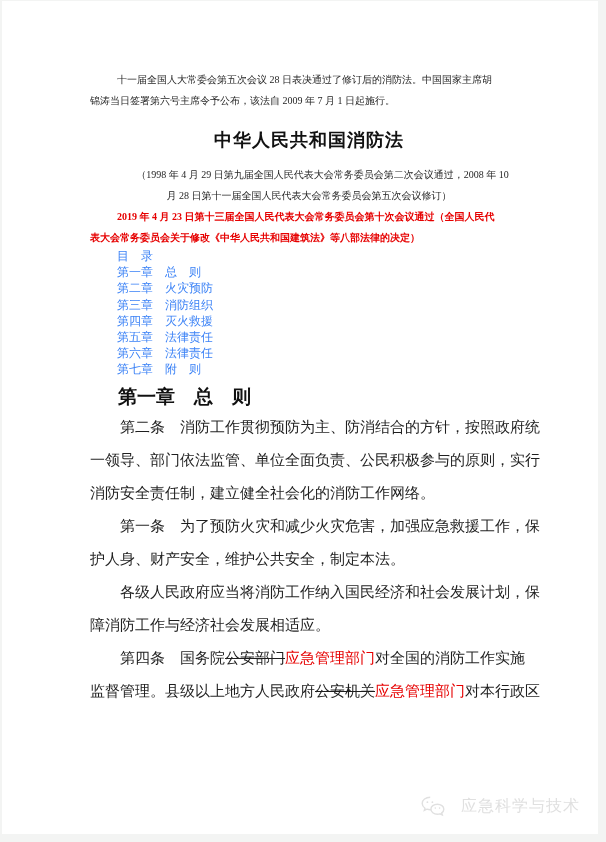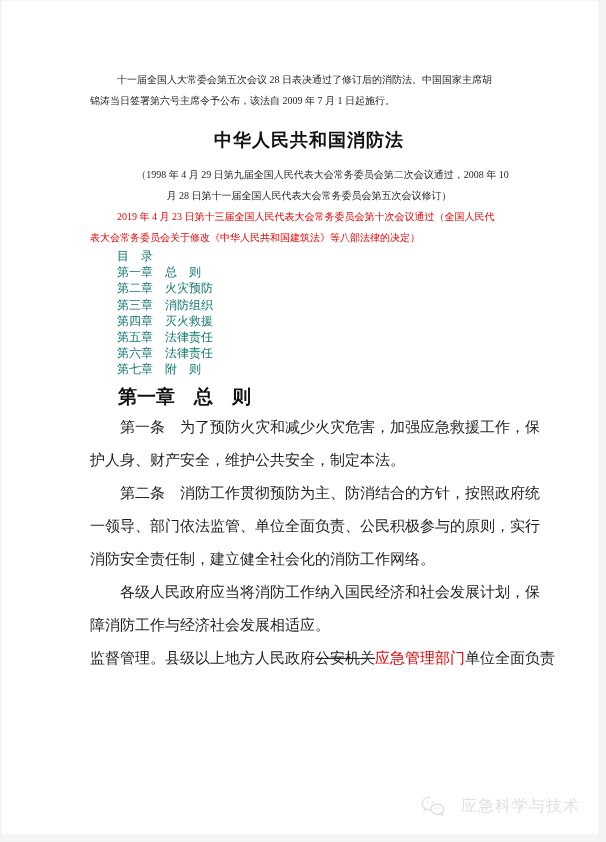--- a/index.html
+++ b/index.html
@@ -40,28 +40,28 @@
     margin-top: 14px;
     font-size: 18px;
     font-weight: bold;
     line-height: 30px;
     text-align: center;
     letter-spacing: 1px;
     color: #111111;
   }
   .history { margin-top: 9px; text-align: center; }
   .amendment {
-    font-weight: normal;
+    font-weight: bold;
   }
   .red-text { color: #e60000; }
   .toc {
     font-size: 12px;
     line-height: 16.2px;
     padding-left: 27px;
-    color: #0f766e;
+    color: #3b82f6;
   }
   .chapter-heading {
     margin-top: 8px;
     padding-left: 28px;
     font-size: 19px;
     font-weight: bold;
     line-height: 22px;
     color: #111111;
   }
   .body-text {
@@ -117,34 +117,35 @@
       <div class="line">第四章　灭火救援</div>
       <div class="line">第五章　法律责任</div>
       <div class="line">第六章　法律责任</div>
       <div class="line">第七章　附　则</div>
     </div>
 
     <div class="chapter-heading line">第一章　总　则</div>
 
     <div class="body-text">
       <div>
-        <div class="line ind-bd">第一条　为了预防火灾和减少火灾危害，加强应急救援工作，保</div>
-        <div class="line">护人身、财产安全，维护公共安全，制定本法。</div>
-      </div>
-      <div>
         <div class="line ind-bd">第二条　消防工作贯彻预防为主、防消结合的方针，按照政府统</div>
         <div class="line">一领导、部门依法监管、单位全面负责、公民积极参与的原则，实行</div>
         <div class="line">消防安全责任制，建立健全社会化的消防工作网络。</div>
+      </div>
+      <div>
+        <div class="line ind-bd">第一条　为了预防火灾和减少火灾危害，加强应急救援工作，保</div>
+        <div class="line">护人身、财产安全，维护公共安全，制定本法。</div>
       </div>
       <div>
         <div class="line ind-bd">各级人民政府应当将消防工作纳入国民经济和社会发展计划，保</div>
         <div class="line">障消防工作与经济社会发展相适应。</div>
       </div>
       <div>
-        <div class="line"><span>监督管理。县级以上地方人民政府</span><span class="strike">公安机关</span><span class="red-text">应急管理部门</span><span>单位全面负责</span></div>
+        <div class="line ind-bd"><span>第四条　国务院</span><span class="strike">公安部门</span><span class="red-text">应急管理部门</span><span>对全国的消防工作实施</span></div>
+        <div class="line"><span>监督管理。县级以上地方人民政府</span><span class="strike">公安机关</span><span class="red-text">应急管理部门</span><span>对本行政区</span></div>
       </div>
     </div>
 
   </div>
 
   <div class="watermark">
     <span>
       <svg width="24" height="21" viewBox="0 0 24 21">
         <g fill="none" stroke="#e0e0e0" stroke-width="1.4">
           <path d="M9.2 1.2 C4.7 1.2 1.2 4.0 1.2 7.4 c0 1.9 1.1 3.6 2.8 4.8 l-0.7 2.3 2.6-1.3 c1 0.3 2.1 0.5 3.3 0.5 0.4 0 0.8 0 1.2-0.1"></path>

